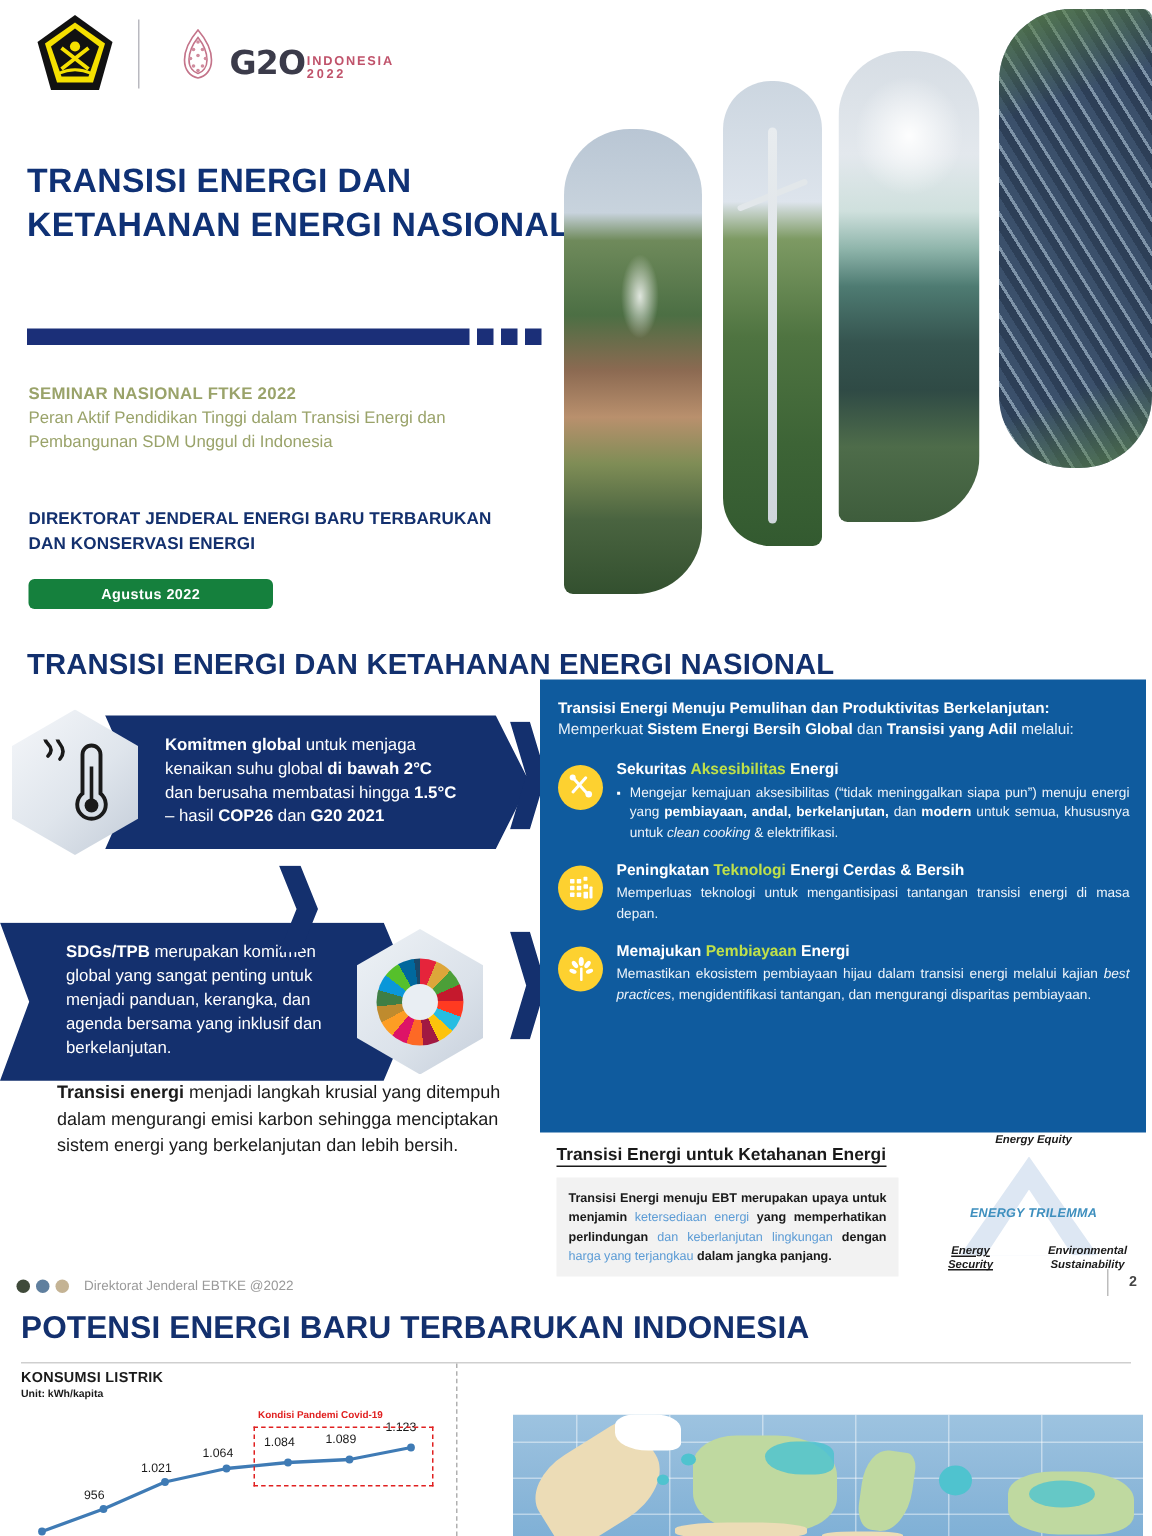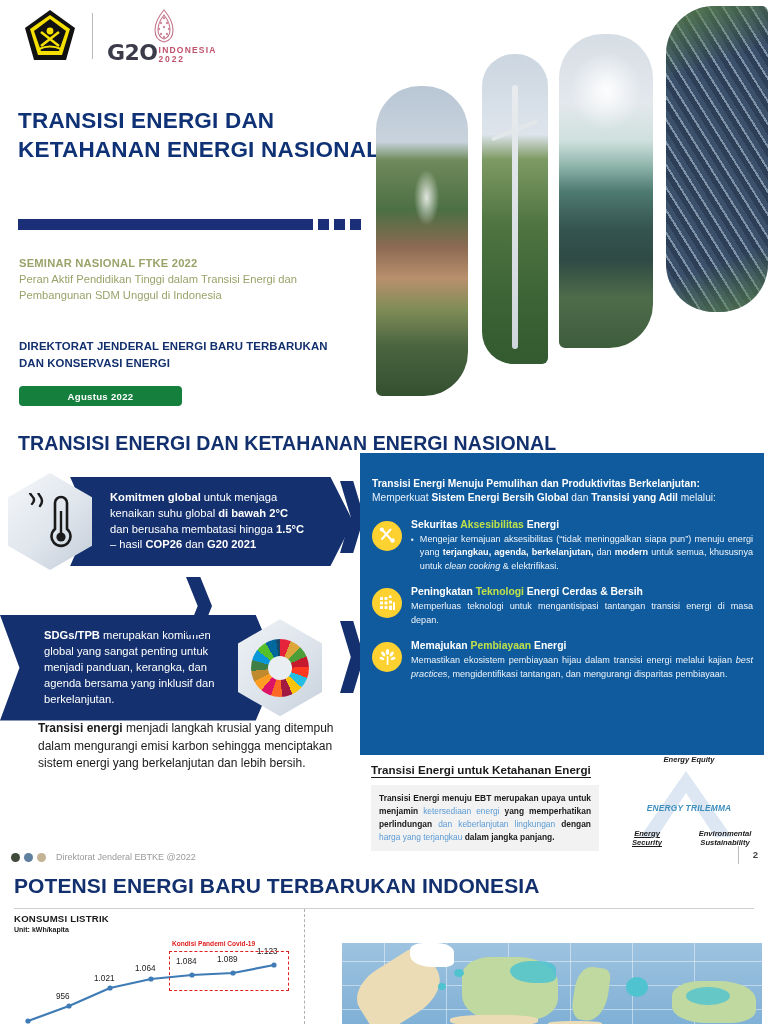--- a/index.html
+++ b/index.html
@@ -9,21 +9,21 @@
     font-family: "Liberation Sans", sans-serif;
   }
   body { width: 768px; height: 1024px; overflow: hidden; position: relative; }
 
   
   .slide1 { position: relative; width: 768px; height: 425px; background: #ffffff; overflow: hidden; }
 
   .logos { position: absolute; left: 22px; top: 8px; display: flex; align-items: center; gap: 14px; }
   .kesdm-logo { width: 56px; height: 56px; position: relative; }
   .g20-divider { width: 1px; height: 46px; background: #b9b9c0; }
-  .g20-logo { display: flex; flex-direction: column; align-items: center; }
+  .g20-logo { display: flex; flex-direction: row; align-items: flex-end; }
   .g20-flower { width: 42px; height: 36px; margin-left: 4px; }
   .g20-wordmark { display: flex; align-items: flex-end; margin-top: -2px; }
   .g20-big { font-family: "DejaVu Sans", sans-serif; font-weight: bold; font-size: 22px; letter-spacing: -0.5px; color: #3b3b4a; line-height: 1; }
   .g20-small { display: flex; flex-direction: column; margin-left: 1px; line-height: 1.05; }
   .g20-small span:first-child { font-size: 8.5px; letter-spacing: 1.2px; color: #c0536b; font-weight: bold; }
   .g20-small span:last-child { font-size: 8.5px; letter-spacing: 1.8px; color: #c0536b; font-weight: bold; }
 
   .s1-title { position: absolute; left: 18px; top: 107px; width: 370px;
     font-size: 22.5px; font-weight: bold; color: #0f3175; line-height: 1.28; letter-spacing: .2px; }
 
@@ -125,21 +125,21 @@
 
   .s2-para { position: absolute; left: 38px; top: 295px; width: 315px; font-size: 12px; color: #1a1a1a; line-height: 1.46; }
   .s2-para b { font-weight: bold; }
 
   
   .bluearrow { position: absolute; width: 26px; height: 58px; background: #14306e;
     clip-path: polygon(0% 0%, 55% 0%, 100% 50%, 55% 100%, 0% 100%, 45% 50%); }
 
   
   .bluepanel { position: absolute; left: 360px; top: 28px; width: 404px; height: 302px;
-    background: #0f5b9e; color: #ffffff; padding: 24px 11px 8px 12px; }
+    background: #0f5b9e; color: #ffffff; padding: 13px 11px 8px 12px; }
   .bp-head { font-size: 10.2px; line-height: 1.42; color: #eaf2fa; }
   .bp-head b { color: #ffffff; }
   .bp-item { display: flex; gap: 9px; margin-top: 13px; }
   .bp-circle { width: 30px; height: 30px; flex: 0 0 30px; border-radius: 50%; background: #fdd130;
     display: flex; align-items: center; justify-content: center; margin-top: 2px; }
   .bp-body { flex: 1; }
   .bp-t { font-size: 10.4px; font-weight: bold; color: #ffffff; margin-bottom: 3px; }
   .bp-t .hl { color: #bfe04a; }
   .bp-bullet { display: flex; gap: 6px; font-size: 9.1px; line-height: 1.48; text-align: justify; color: #eef4fa; }
   .bp-dot { color: #ffffff; font-size: 8px; line-height: 1.7; }
@@ -335,21 +335,21 @@
               <path d="M12.5 3.5 L4 13"></path>
           </g>
           <circle cx="14.5" cy="14.5" r="2.2" fill="#ffffff"></circle>
           <circle cx="3.8" cy="3.4" r="2" fill="#ffffff"></circle>
         </svg>
       </div>
       <div class="bp-body">
         <div class="bp-t"><span>Sekuritas </span><span class="hl">Aksesibilitas</span><span> Energi</span></div>
         <div class="bp-bullet">
           <span class="bp-dot">▪</span>
-          <span><span>Mengejar kemajuan aksesibilitas (“tidak meninggalkan siapa pun”) menuju energi yang </span><b>terjangkau, agenda, berkelanjutan,</b><span> dan </span><b>modern</b><span> untuk semua, khususnya untuk </span><i>clean cooking</i><span> &amp; elektrifikasi.</span></span>
+          <span><span>Mengejar kemajuan aksesibilitas (“tidak meninggalkan siapa pun”) menuju energi yang </span><b>pembiayaan, andal, berkelanjutan,</b><span> dan </span><b>modern</b><span> untuk semua, khususnya untuk </span><i>clean cooking</i><span> &amp; elektrifikasi.</span></span>
         </div>
       </div>
     </div>
 
     <div class="bp-item">
       <div class="bp-circle">
         <svg width="19" height="19" viewBox="0 0 19 19">
           <g fill="#ffffff">
             <rect x="2" y="3" width="3" height="3" rx=".5"></rect>
               <rect x="6.5" y="3" width="3" height="3" rx=".5"></rect>

